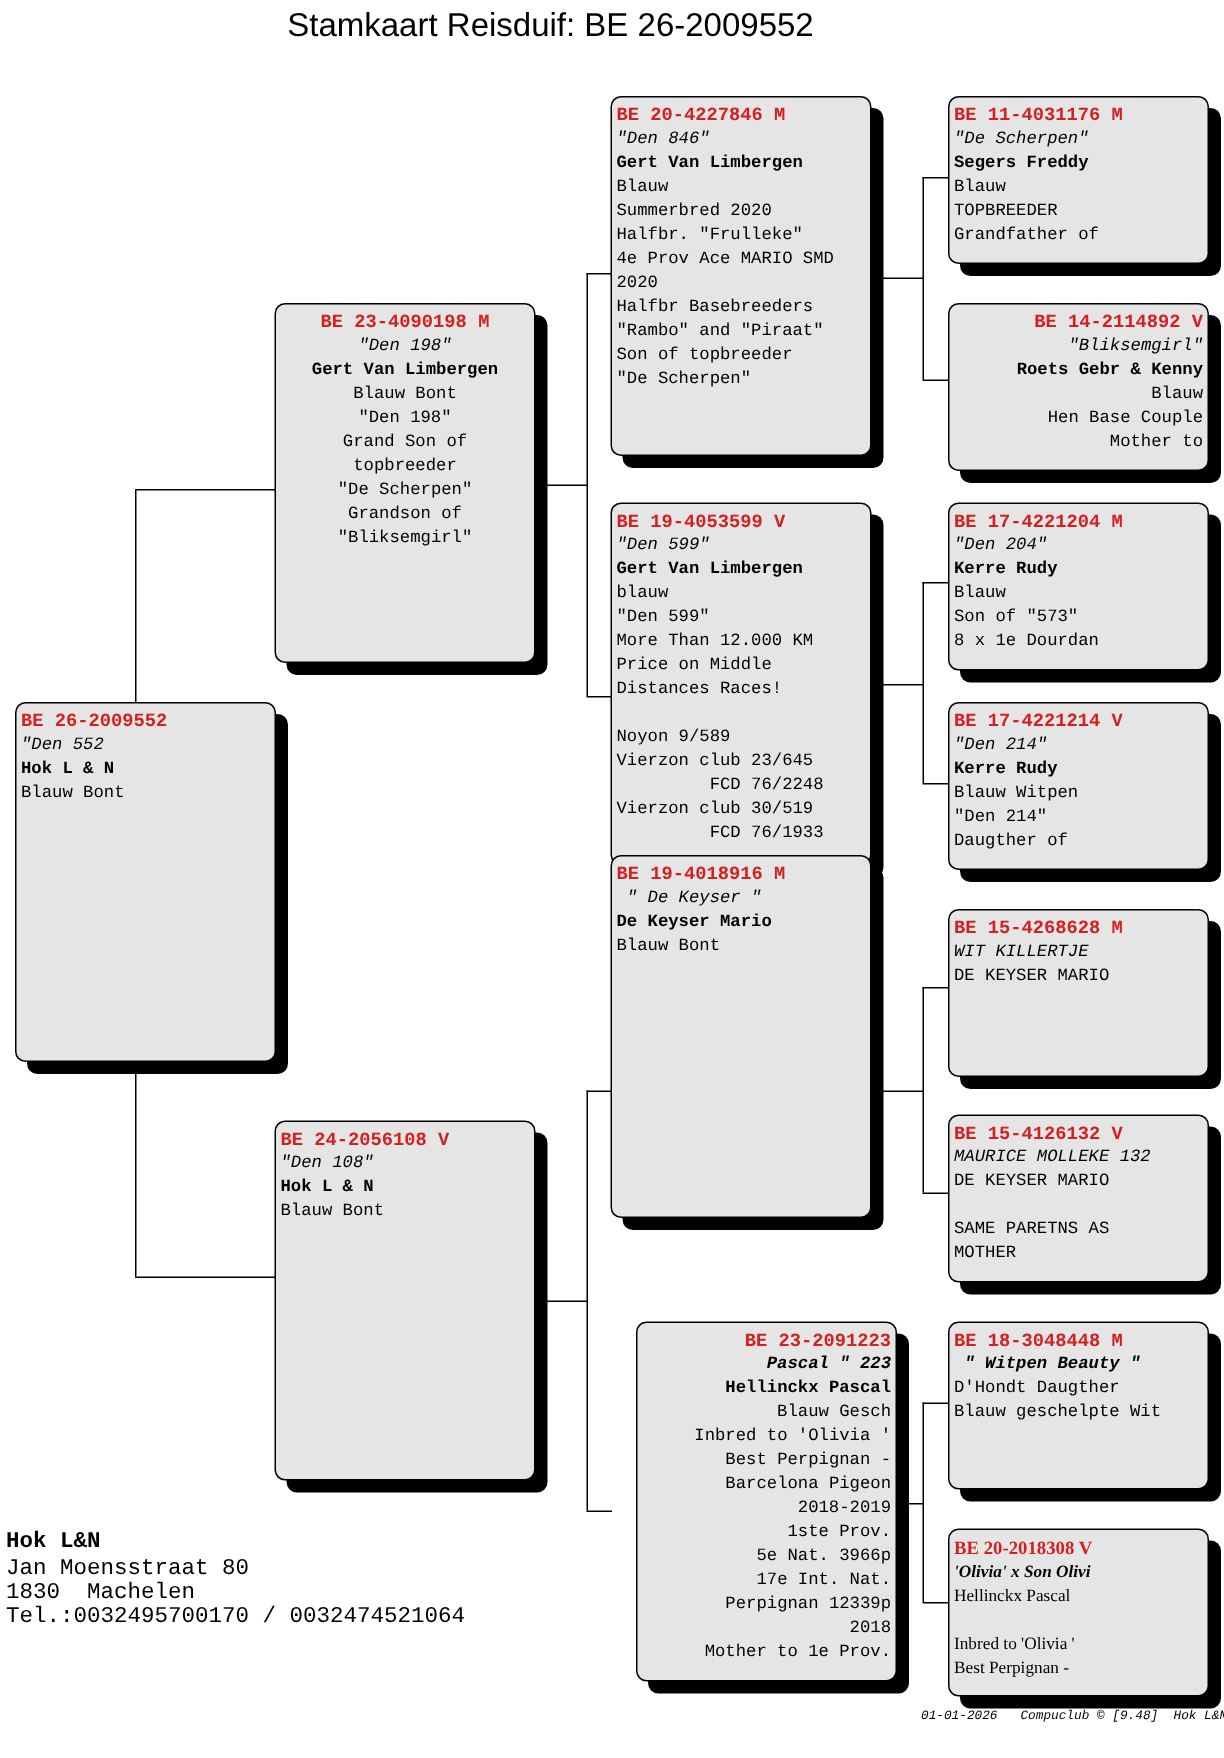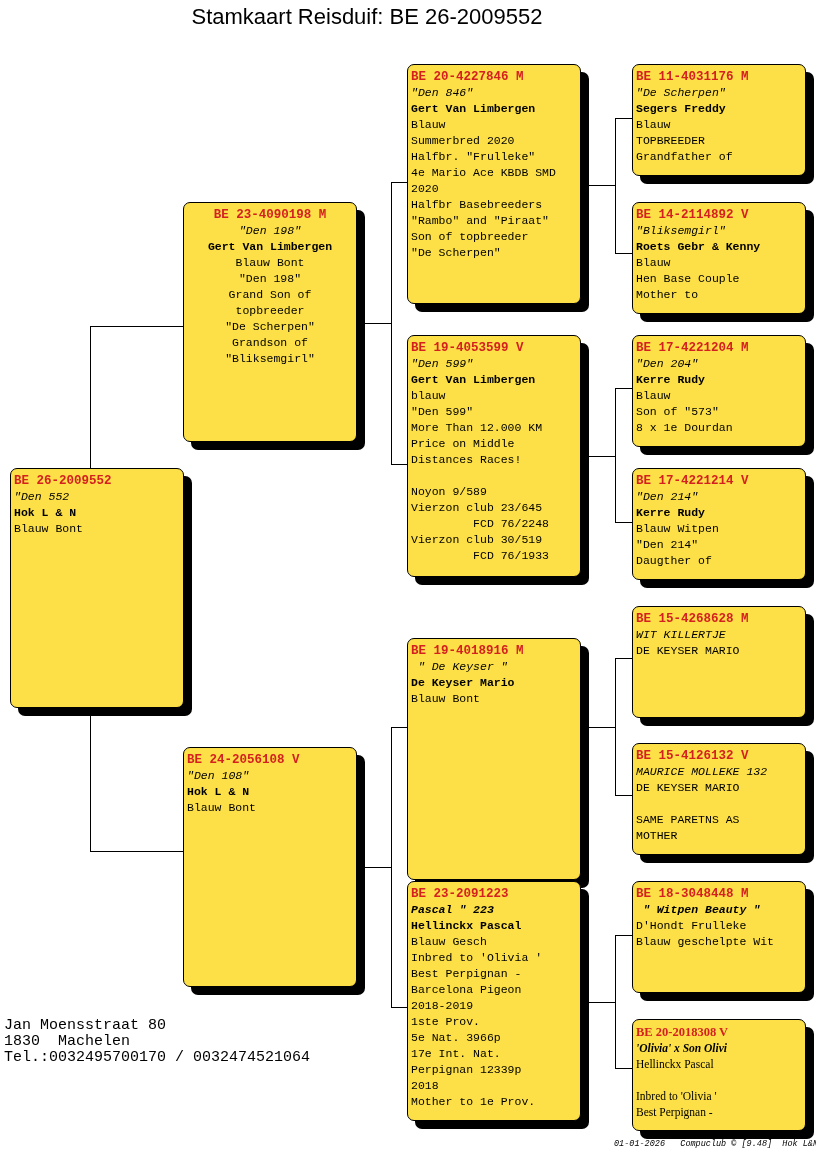--- a/index.html
+++ b/index.html
@@ -1,18 +1,18 @@
 <!DOCTYPE html>
 <html><head>
 <meta charset="utf-8">
 <style>
   html, body { margin:0; padding:0; background:#ffffff; }
   body { width:816px; height:1172px; position:relative; overflow:hidden; font-family:"Liberation Mono","DejaVu Sans Mono",monospace; color:#000; }
   .title { position:absolute; top:4px; left:0; width:734px; text-align:center; font-family:"Liberation Sans",sans-serif; font-size:22px; color:#000; }
-  .box { position:absolute; background:#fde047; border:1px solid #000; border-radius:7px; box-shadow:8px 8px 0 0 #000; box-sizing:border-box; padding:4px 3px; font-size:11.5px; line-height:16px; overflow:hidden; }
+  .box { position:absolute; background:#e5e5e5; border:1px solid #000; border-radius:7px; box-shadow:8px 8px 0 0 #000; box-sizing:border-box; padding:4px 3px; font-size:11.5px; line-height:16px; overflow:hidden; }
   .box .ring { color:#d42020; font-weight:bold; font-size:12.5px; }
   .box .name { font-style:italic; }
   .box .owner { font-weight:bold; }
   .box .line { white-space:pre; }
   .hl { position:absolute; height:1px; background:#000; }
   .vl { position:absolute; width:1px; background:#000; }
   .breeder { position:absolute; left:4px; top:1018px; }
   .breeder .bname { font-weight:bold; font-size:15px; line-height:20px; }
   .breeder .bline { font-size:15px; line-height:16px; white-space:pre; }
   .footer { position:absolute; left:614px; top:1139px; font-size:8.5px; font-style:italic; white-space:pre; }
@@ -84,21 +84,21 @@
   <div class="line">Blauw Bont</div>
 </div>
 
 <div class="box" style="left:407px;top:64px;width:174px;height:240px;">
   <div class="ring">BE  20-4227846 M</div>
   <div class="name">"Den 846"</div>
   <div class="owner">Gert Van Limbergen</div>
   <div class="line">Blauw</div>
   <div class="line">Summerbred 2020</div>
   <div class="line">Halfbr. "Frulleke"</div>
-  <div class="line">4e Mario Ace KBDB SMD</div>
+  <div class="line">4e Prov Ace MARIO SMD</div>
   <div class="line">2020</div>
   <div class="line">Halfbr Basebreeders</div>
   <div class="line">"Rambo" and "Piraat"</div>
   <div class="line">Son of topbreeder</div>
   <div class="line">"De Scherpen"</div>
 </div>
 
 <div class="box" style="left:407px;top:335px;width:174px;height:242px;">
   <div class="ring">BE  19-4053599 V</div>
   <div class="name">"Den 599"</div>
@@ -109,28 +109,28 @@
   <div class="line">Price on Middle</div>
   <div class="line">Distances Races!</div>
   <div class="line" style="height:16px;"></div>
   <div class="line">Noyon 9/589</div>
   <div class="line">Vierzon club 23/645</div>
   <div class="line">         FCD 76/2248</div>
   <div class="line">Vierzon club 30/519</div>
   <div class="line">         FCD 76/1933</div>
 </div>
 
-<div class="box" style="left:407px;top:638px;width:174px;height:242px;">
+<div class="box" style="left:407px;top:570px;width:174px;height:242px;">
   <div class="ring">BE  19-4018916 M</div>
   <div class="name line"> " De Keyser "</div>
   <div class="owner">De Keyser Mario</div>
   <div class="line">Blauw Bont</div>
 </div>
 
-<div class="box" style="left:407px;top:881px;width:174px;height:240px;">
+<div class="box" style="left:424px;top:881px;width:174px;height:240px;text-align:right;">
   <div class="ring">BE  23-2091223</div>
   <div class="name owner">Pascal " 223</div>
   <div class="owner">Hellinckx Pascal</div>
   <div class="line">Blauw Gesch</div>
   <div class="line">Inbred to 'Olivia '</div>
   <div class="line">Best Perpignan -</div>
   <div class="line">Barcelona Pigeon</div>
   <div class="line">2018-2019</div>
   <div class="line">1ste Prov.</div>
   <div class="line">5e Nat. 3966p</div>
@@ -142,21 +142,21 @@
 
 <div class="box" style="left:632px;top:64px;width:174px;height:112px;">
   <div class="ring">BE  11-4031176 M</div>
   <div class="name">"De Scherpen"</div>
   <div class="owner">Segers Freddy</div>
   <div class="line">Blauw</div>
   <div class="line">TOPBREEDER</div>
   <div class="line">Grandfather of</div>
 </div>
 
-<div class="box" style="left:632px;top:202px;width:174px;height:112px;">
+<div class="box" style="left:632px;top:202px;width:174px;height:112px;text-align:right;">
   <div class="ring">BE  14-2114892 V</div>
   <div class="name">"Bliksemgirl"</div>
   <div class="owner">Roets Gebr &amp; Kenny</div>
   <div class="line">Blauw</div>
   <div class="line">Hen Base Couple</div>
   <div class="line">Mother to</div>
 </div>
 
 <div class="box" style="left:632px;top:335px;width:174px;height:112px;">
   <div class="ring">BE  17-4221204 M</div>
@@ -187,32 +187,33 @@
   <div class="name">MAURICE MOLLEKE 132</div>
   <div class="line">DE KEYSER MARIO</div>
   <div class="line" style="height:16px;"></div>
   <div class="line">SAME PARETNS AS</div>
   <div class="line">MOTHER</div>
 </div>
 
 <div class="box" style="left:632px;top:881px;width:174px;height:112px;">
   <div class="ring">BE  18-3048448 M</div>
   <div class="name owner line"> " Witpen Beauty "</div>
-  <div class="line">D'Hondt Frulleke</div>
+  <div class="line">D'Hondt Daugther</div>
   <div class="line">Blauw geschelpte Wit</div>
 </div>
 
 <div class="box" style="left:632px;top:1019px;width:174px;height:112px;font-family:Liberation Serif, serif;">
   <div class="ring">BE  20-2018308 V</div>
   <div class="name owner line">'Olivia' x Son Olivi</div>
   <div class="line">Hellinckx Pascal</div>
   <div class="line" style="height:16px;"></div>
   <div class="line">Inbred to 'Olivia '</div>
   <div class="line">Best Perpignan -</div>
 </div>
 
 <div class="breeder">
+  <div class="bname">Hok L&amp;N</div>
   <div class="bline">Jan Moensstraat 80</div>
   <div class="bline">1830  Machelen</div>
   <div class="bline">Tel.:0032495700170 / 0032474521064</div>
 </div>
 
 <div class="footer">01-01-2026   Compuclub © [9.48]  Hok L&amp;N</div>
 
 </body></html>

